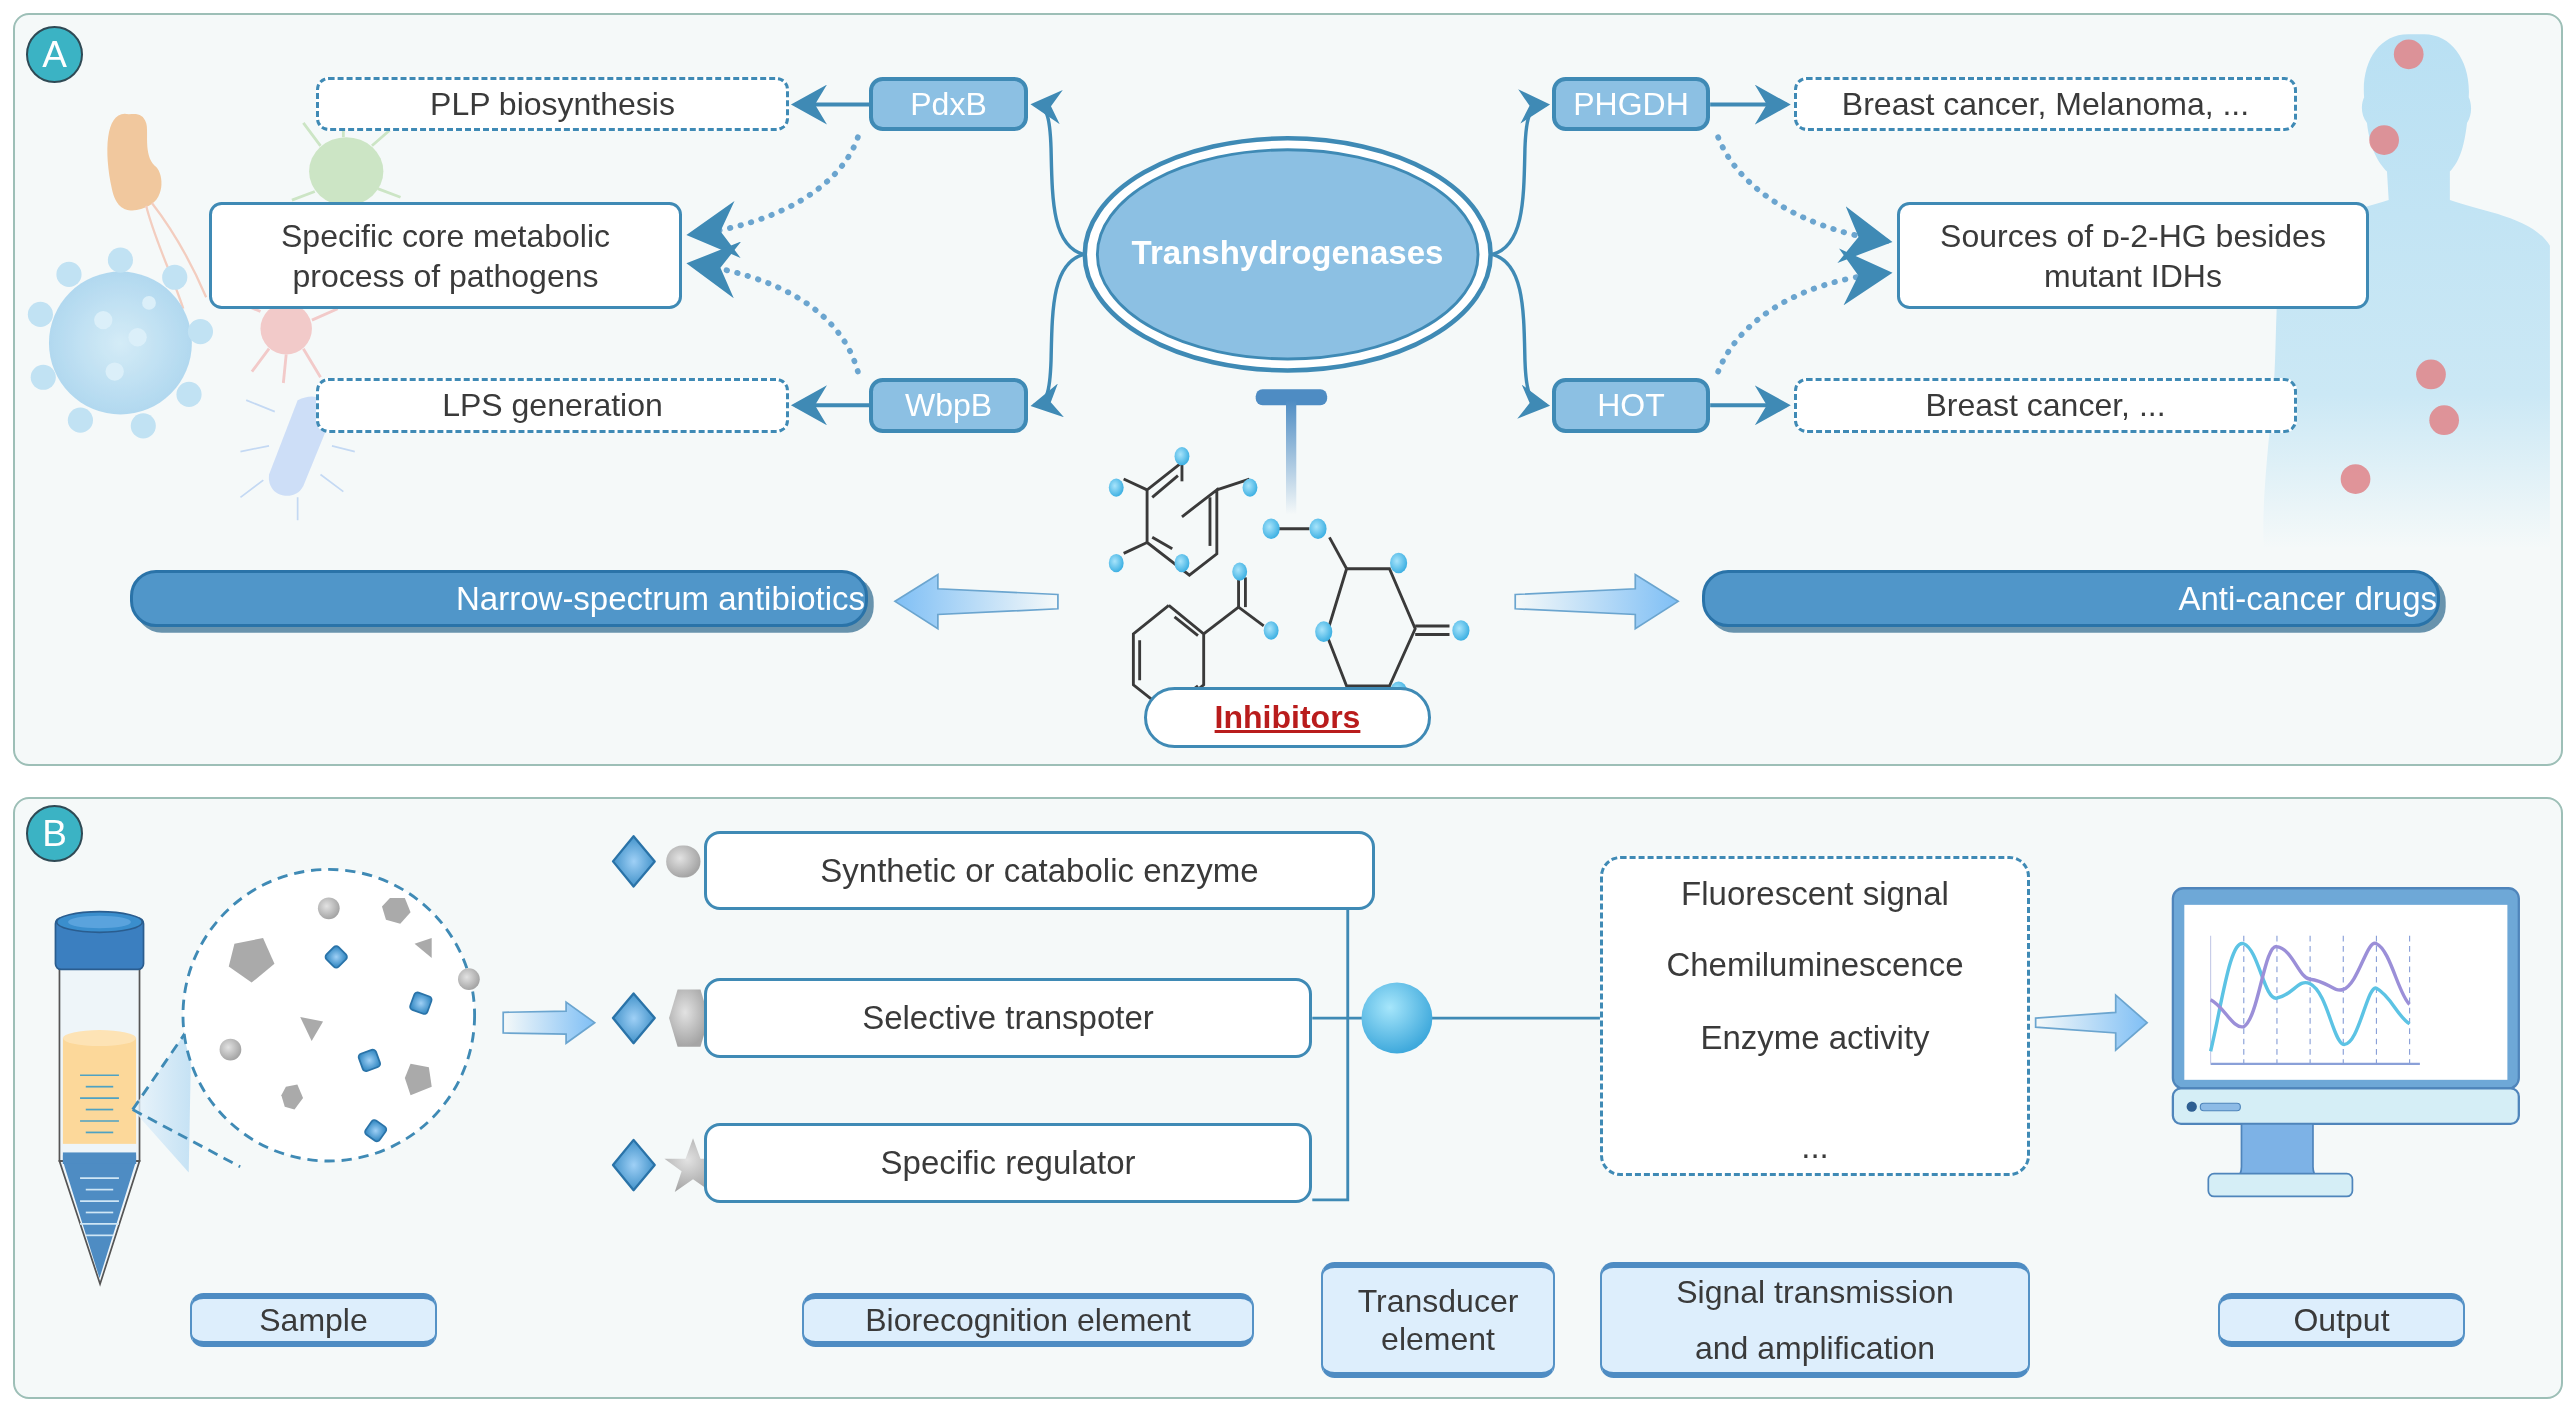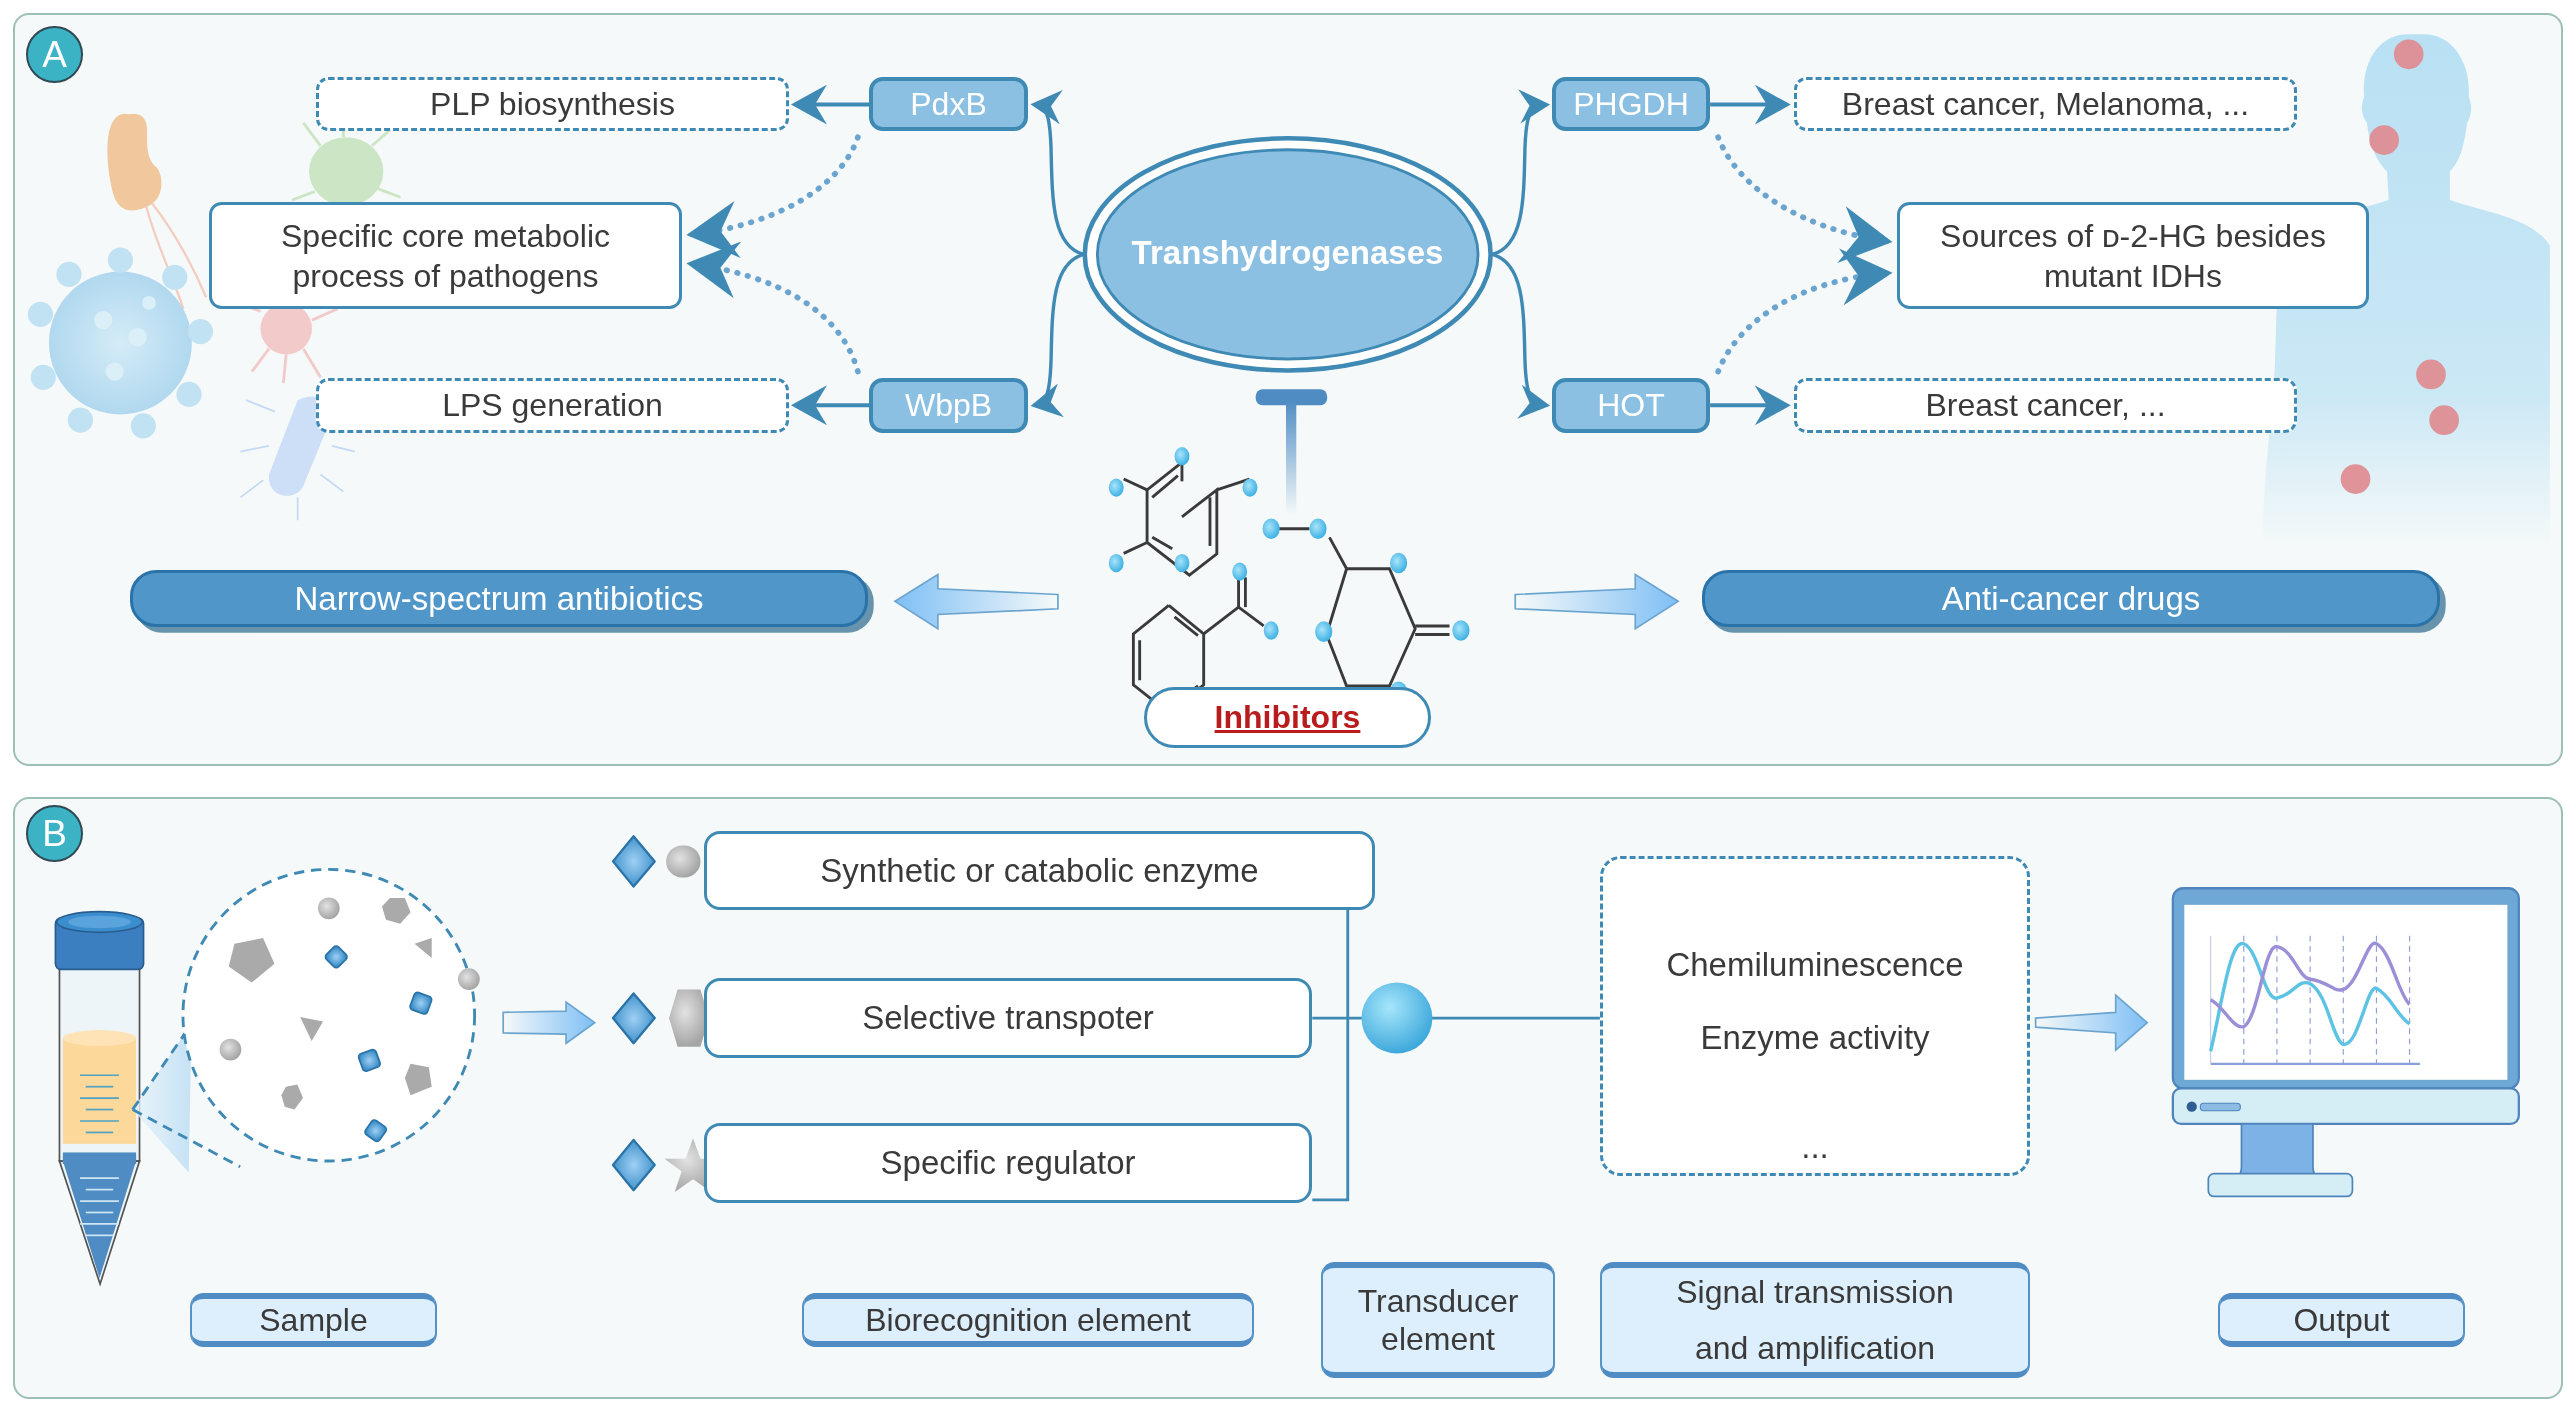--- a/index.html
+++ b/index.html
@@ -3,21 +3,21 @@
 <meta charset="utf-8">
 <style>
   html, body { margin:0; padding:0; background:#ffffff; }
   body { width:2576px; height:1406px; position:relative; overflow:hidden; font-family:"Liberation Sans", sans-serif; color:#3a3a3a; }
   .abs { position:absolute; }
   .panel { position:absolute; background:#f5f9f9; border:2.9px solid #9dbfb7; border-radius:16px; box-sizing:border-box; }
   .badge { position:absolute; width:57px; height:57px; border-radius:50%; background:#3bb3c4; border:2.3px solid #2f4a55; box-sizing:border-box; color:#fff; font-size:37px; display:flex; align-items:center; justify-content:center; }
   .dashbox { position:absolute; box-sizing:border-box; border:3.4px dashed #3f8ab5; border-radius:12.6px; background:#ffffff; display:flex; align-items:center; justify-content:center; text-align:center; font-size:32px; color:#3a3a3a; }
   .solidbox { position:absolute; box-sizing:border-box; border:3.4px solid #3f8ab5; border-radius:12.6px; background:#ffffff; display:flex; align-items:center; justify-content:center; text-align:center; font-size:32px; line-height:1.25; color:#3a3a3a; }
   .enz { position:absolute; box-sizing:border-box; border:4px solid #3f8ab5; border-radius:13.7px; background:#8cc0e3; color:#ffffff; font-size:32px; display:flex; align-items:center; justify-content:center; }
-  .bigbar { position:absolute; box-sizing:border-box; border:3.4px solid #2a73a8; border-radius:26px; background:#5096c9; color:#ffffff; font-size:33px; display:flex; align-items:center; justify-content:center; box-shadow:5.7px 5.7px 0 #6893ad; }
+  .bigbar { position:absolute; box-sizing:border-box; border:3.4px solid #2a73a8; border-radius:26px; background:#5096c9; color:#ffffff; font-size:33px; display:flex; align-items:center; justify-content:flex-end; box-shadow:5.7px 5.7px 0 #6893ad; }
   .pill { position:absolute; box-sizing:border-box; border:3.4px solid #3f8ab5; border-radius:34px; background:#ffffff; color:#b91c1c; font-size:32px; font-weight:bold; display:flex; align-items:center; justify-content:center;text-decoration:underline; }
   .label-b { position:absolute; box-sizing:border-box; border:2.3px solid #5592c6; border-top:6.9px solid #4e8cc3; border-bottom:6.9px solid #4e8cc3; border-radius:13.7px; background:#ddeefc; color:#3a3a3a; font-size:32px; line-height:1.2; display:flex; align-items:center; justify-content:center; text-align:center; }
   .recbox { position:absolute; box-sizing:border-box; border:3.4px solid #3f8ab5; border-radius:16px; background:#ffffff; font-size:33px; color:#3a3a3a; display:flex; align-items:center; justify-content:center; }
   .sigbox { position:absolute; box-sizing:border-box; border:3.4px dashed #3f8ab5; border-radius:20.6px; background:#ffffff; }
   .sigitem { position:absolute; left:0; width:100%; text-align:center; font-size:33px; color:#3a3a3a; }
   svg.layer { position:absolute; left:0; top:0; }
 </style>
 </head>
 <body>
 
@@ -364,20 +364,21 @@
     <span>Synthetic or catabolic enzyme</span>
   </div>
 <div class="recbox" style="left:704px; top:978px; width:608px; height:80px;">
     <span>Selective transpoter</span>
   </div>
 <div class="recbox" style="left:704px; top:1123px; width:608px; height:80px;">
     <span>Specific regulator</span>
   </div>
 
 <div class="sigbox" style="left:1600px; top:856px; width:430px; height:320px;">
+  <div class="sigitem" style="top:16px;">Fluorescent signal</div>
   <div class="sigitem" style="top:87px;">Chemiluminescence</div>
   <div class="sigitem" style="top:160px;">Enzyme activity</div>
   <div class="sigitem" style="top:269px;">...</div>
 </div>
 
 <div class="label-b" style="left:190px; top:1293px; width:247px; height:54px;">
     <span>Sample</span>
   </div>
 <div class="label-b" style="left:802px; top:1293px; width:452px; height:54px;">
     <span>Biorecognition element</span>

